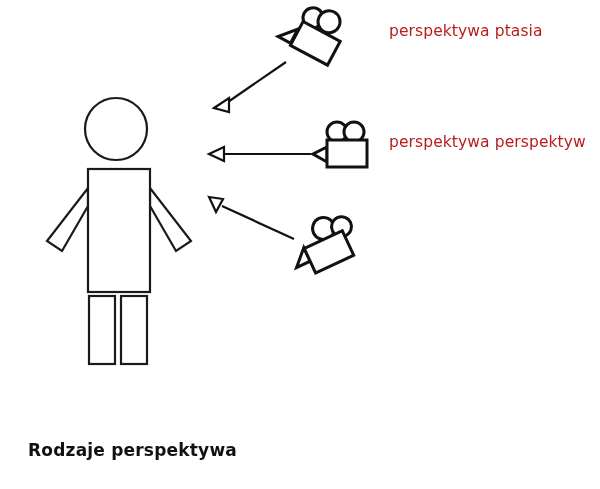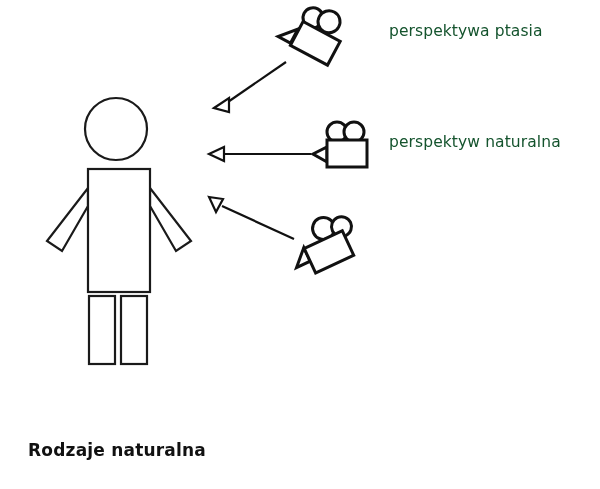--- a/index.html
+++ b/index.html
@@ -47,21 +47,21 @@
   .arrow-head {
     fill: #ffffff;
     stroke: #111111;
     stroke-width: 2.2;
     stroke-linejoin: miter;
   }
   .label {
     position: absolute;
     font-size: 15.5px;
     letter-spacing: 0.1px;
-    color: #14532d;
+    color: #b91c1c;
     white-space: nowrap;
   }
   #label-ptasia { left: 389px; top: 22px; }
   #label-naturalna { left: 389px; top: 133px; }
   #label-zabia { left: 384px; top: 247px; }
   #diagram-title {
     position: absolute;
     left: 28px;
     top: 440px;
     font-size: 17px;
@@ -124,18 +124,18 @@
       <circle class="cam-part" cx="6" cy="-21" r="11"></circle>
       <circle class="cam-part" cx="23" cy="-15" r="10"></circle>
       <polygon class="cam-part" points="-20,-12 -20,3 -35,3"></polygon>
       <rect class="cam-part" x="-20" y="-11" width="42" height="27"></rect>
     </g>
 
   </svg>
 
   <div class="label" id="label-ptasia">perspektywa ptasia</div>
 
-  <div class="label" id="label-naturalna">perspektyw naturalna</div>
+  <div class="label" id="label-naturalna">perspektywa perspektyw</div>
 
 
-  <div id="diagram-title">Rodzaje naturalna</div>
+  <div id="diagram-title">Rodzaje perspektywa</div>
 
 </div>
 
 </body></html>

